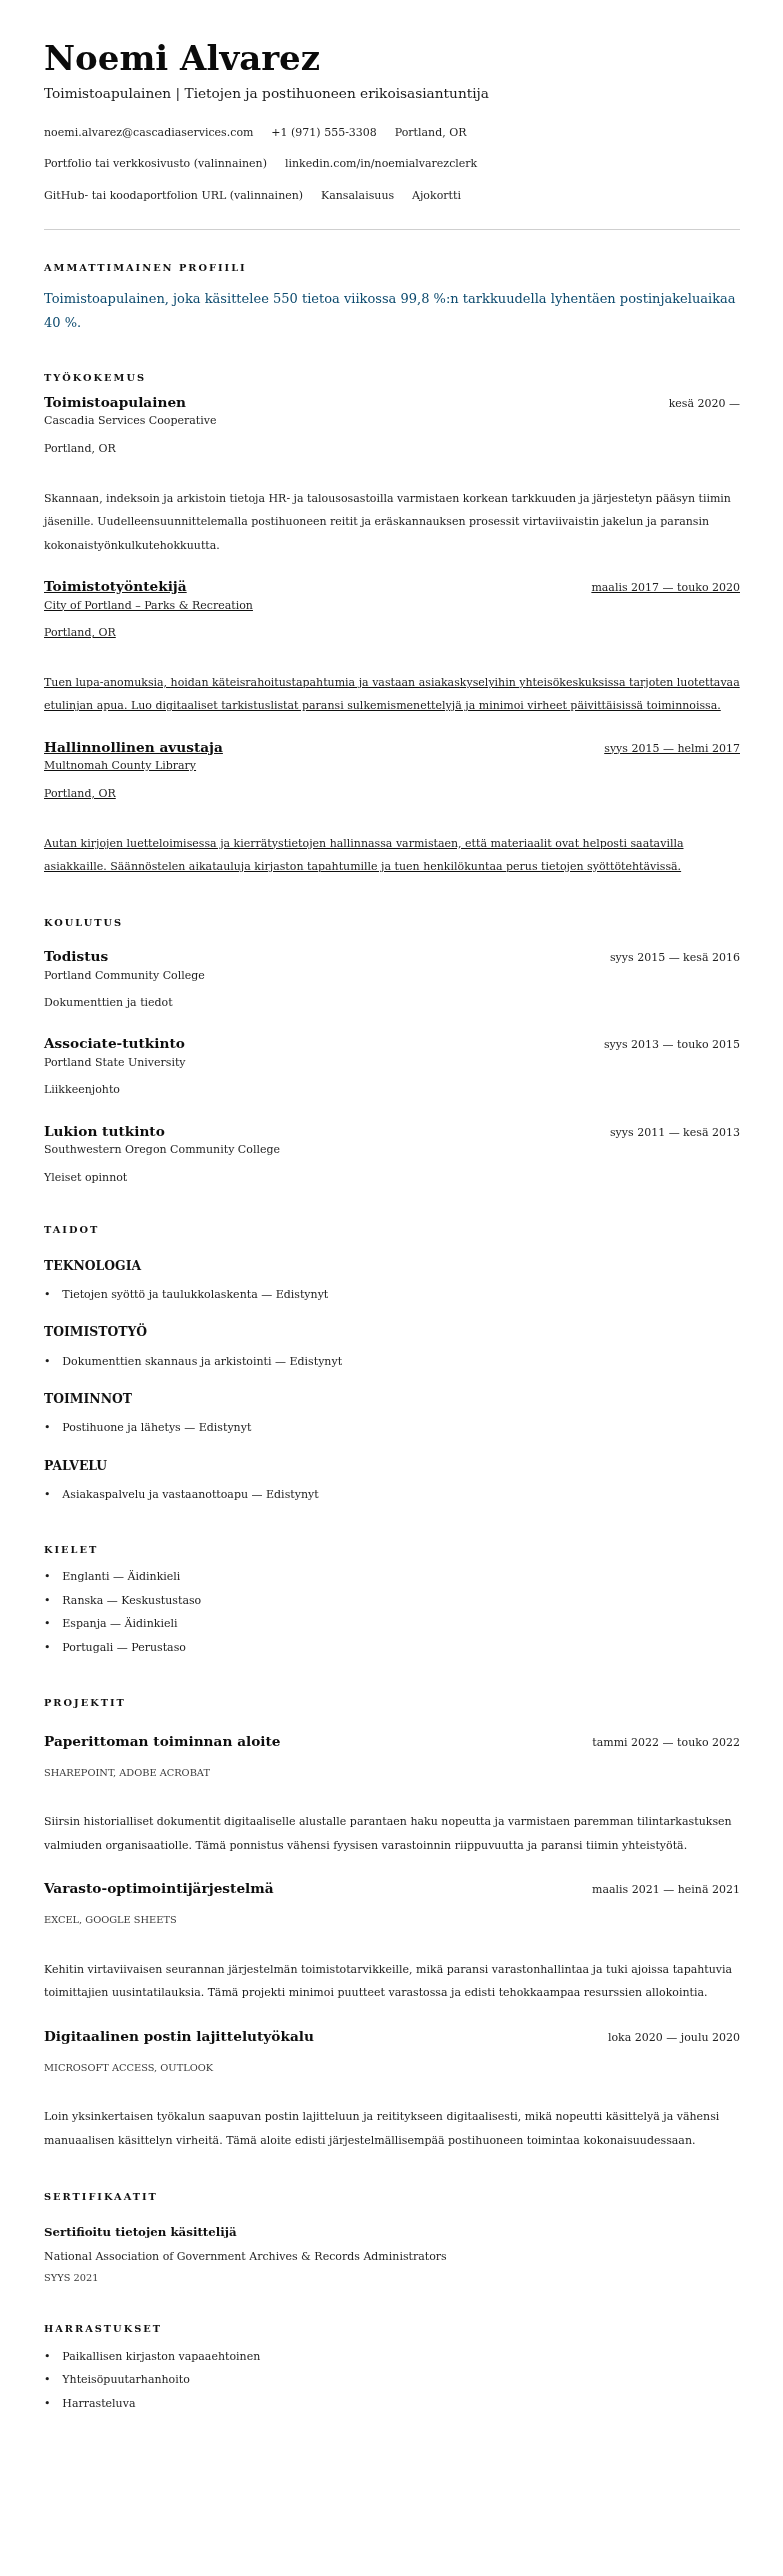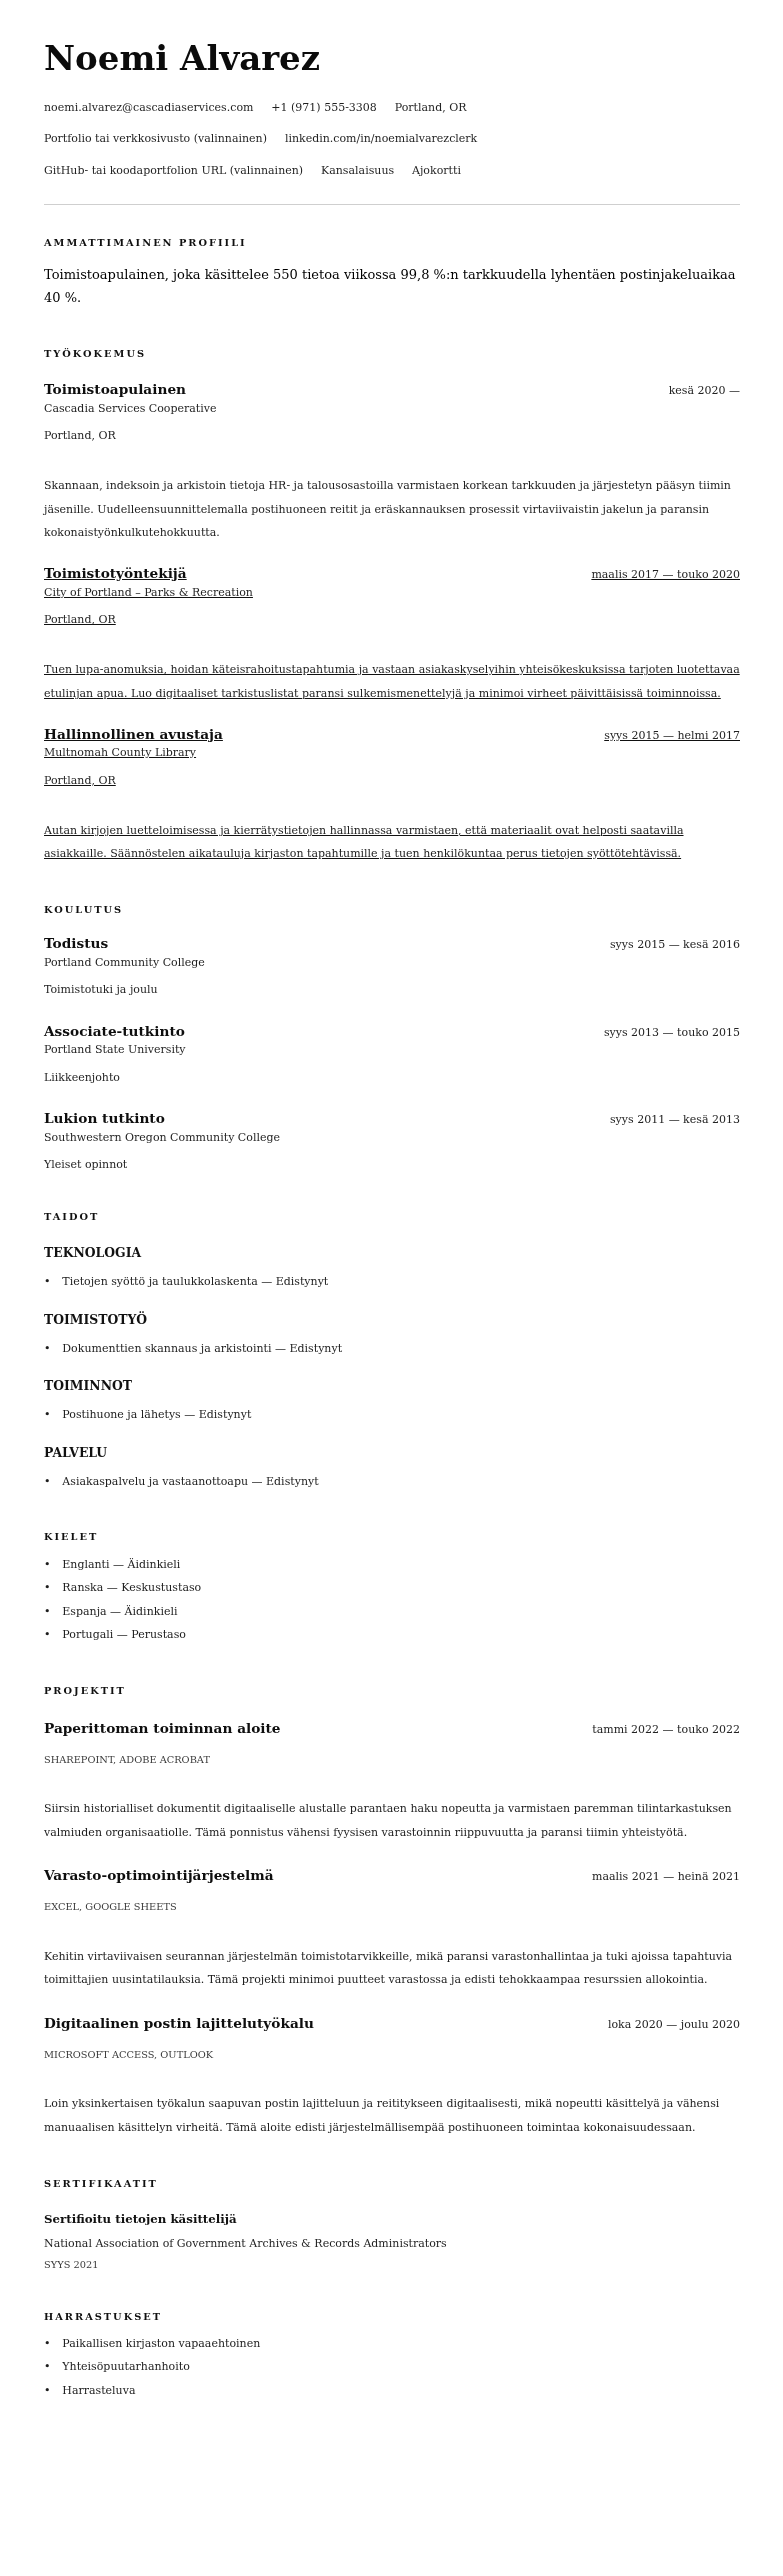--- a/index.html
+++ b/index.html
@@ -46,21 +46,21 @@
     line-height: 14.4px;
     color: #111;
     text-transform: uppercase;
     margin-top: 16px;
   }
   .profile-title { margin-top: 31px; }
   .profile-text {
     font-size: 13px;
     line-height: 23.5px;
     margin-top: 11.8px;
-    color: #000000;
+    color: #0c4a6e;
   }
   .sec { margin-top: 37px; }
   .entry-head {
     display: flex;
     justify-content: space-between;
     align-items: baseline;
   }
   .entry-title {
     font-size: 13.7px;
     font-weight: bold;
@@ -82,21 +82,21 @@
     line-height: 17px;
     margin-top: 10.4px;
     color: #1f1f1f;
   }
   .entry-desc {
     font-size: 11px;
     line-height: 23.5px;
     margin-top: 30px;
     color: #1c1c1c;
   }
-  .job { margin-top: 19px; }
+  .job { margin-top: 7px; }
   .job + .job { margin-top: 19.6px; text-decoration: underline; }
   .edu { margin-top: 17px; }
   .edu + .edu { margin-top: 23.5px; }
   .edu .entry-sub + .entry-sub { margin-top: 10.4px; }
   .skills-title { margin-top: 37px; }
   .skill-group-title {
     font-size: 12.4px;
     font-weight: bold;
     line-height: 18.3px;
     margin-top: 19.6px;
@@ -158,20 +158,21 @@
   .hobby-title { margin-top: 37px; }
   .hobby-list { margin-top: 11.8px; }
 </style>
 </head>
 <body>
 
 <div class="page">
 
   <header>
     <h1 class="name">Noemi Alvarez</h1>
+    <div class="headline">Toimistoapulainen | Tietojen ja postihuoneen erikoisasiantuntija</div>
 
     <div class="contact-line contact-first">
       <span>noemi.alvarez@cascadiaservices.com</span>
       <span>+1 (971) 555-3308</span>
       <span>Portland, OR</span>
     </div>
     <div class="contact-line">
       <span>Portfolio tai verkkosivusto (valinnainen)</span>
       <span>linkedin.com/in/noemialvarezclerk</span>
     </div>
@@ -225,21 +226,21 @@
 
   <section class="sec">
     <h2 class="section-title">KOULUTUS</h2>
 
     <div class="edu">
       <div class="entry-head">
         <div class="entry-title">Todistus</div>
         <div class="entry-date">syys 2015 — kesä 2016</div>
       </div>
       <div class="entry-sub">Portland Community College</div>
-      <div class="entry-sub">Toimistotuki ja joulu</div>
+      <div class="entry-sub">Dokumenttien ja tiedot</div>
     </div>
 
     <div class="edu">
       <div class="entry-head">
         <div class="entry-title">Associate-tutkinto</div>
         <div class="entry-date">syys 2013 — touko 2015</div>
       </div>
       <div class="entry-sub">Portland State University</div>
       <div class="entry-sub">Liikkeenjohto</div>
     </div>

